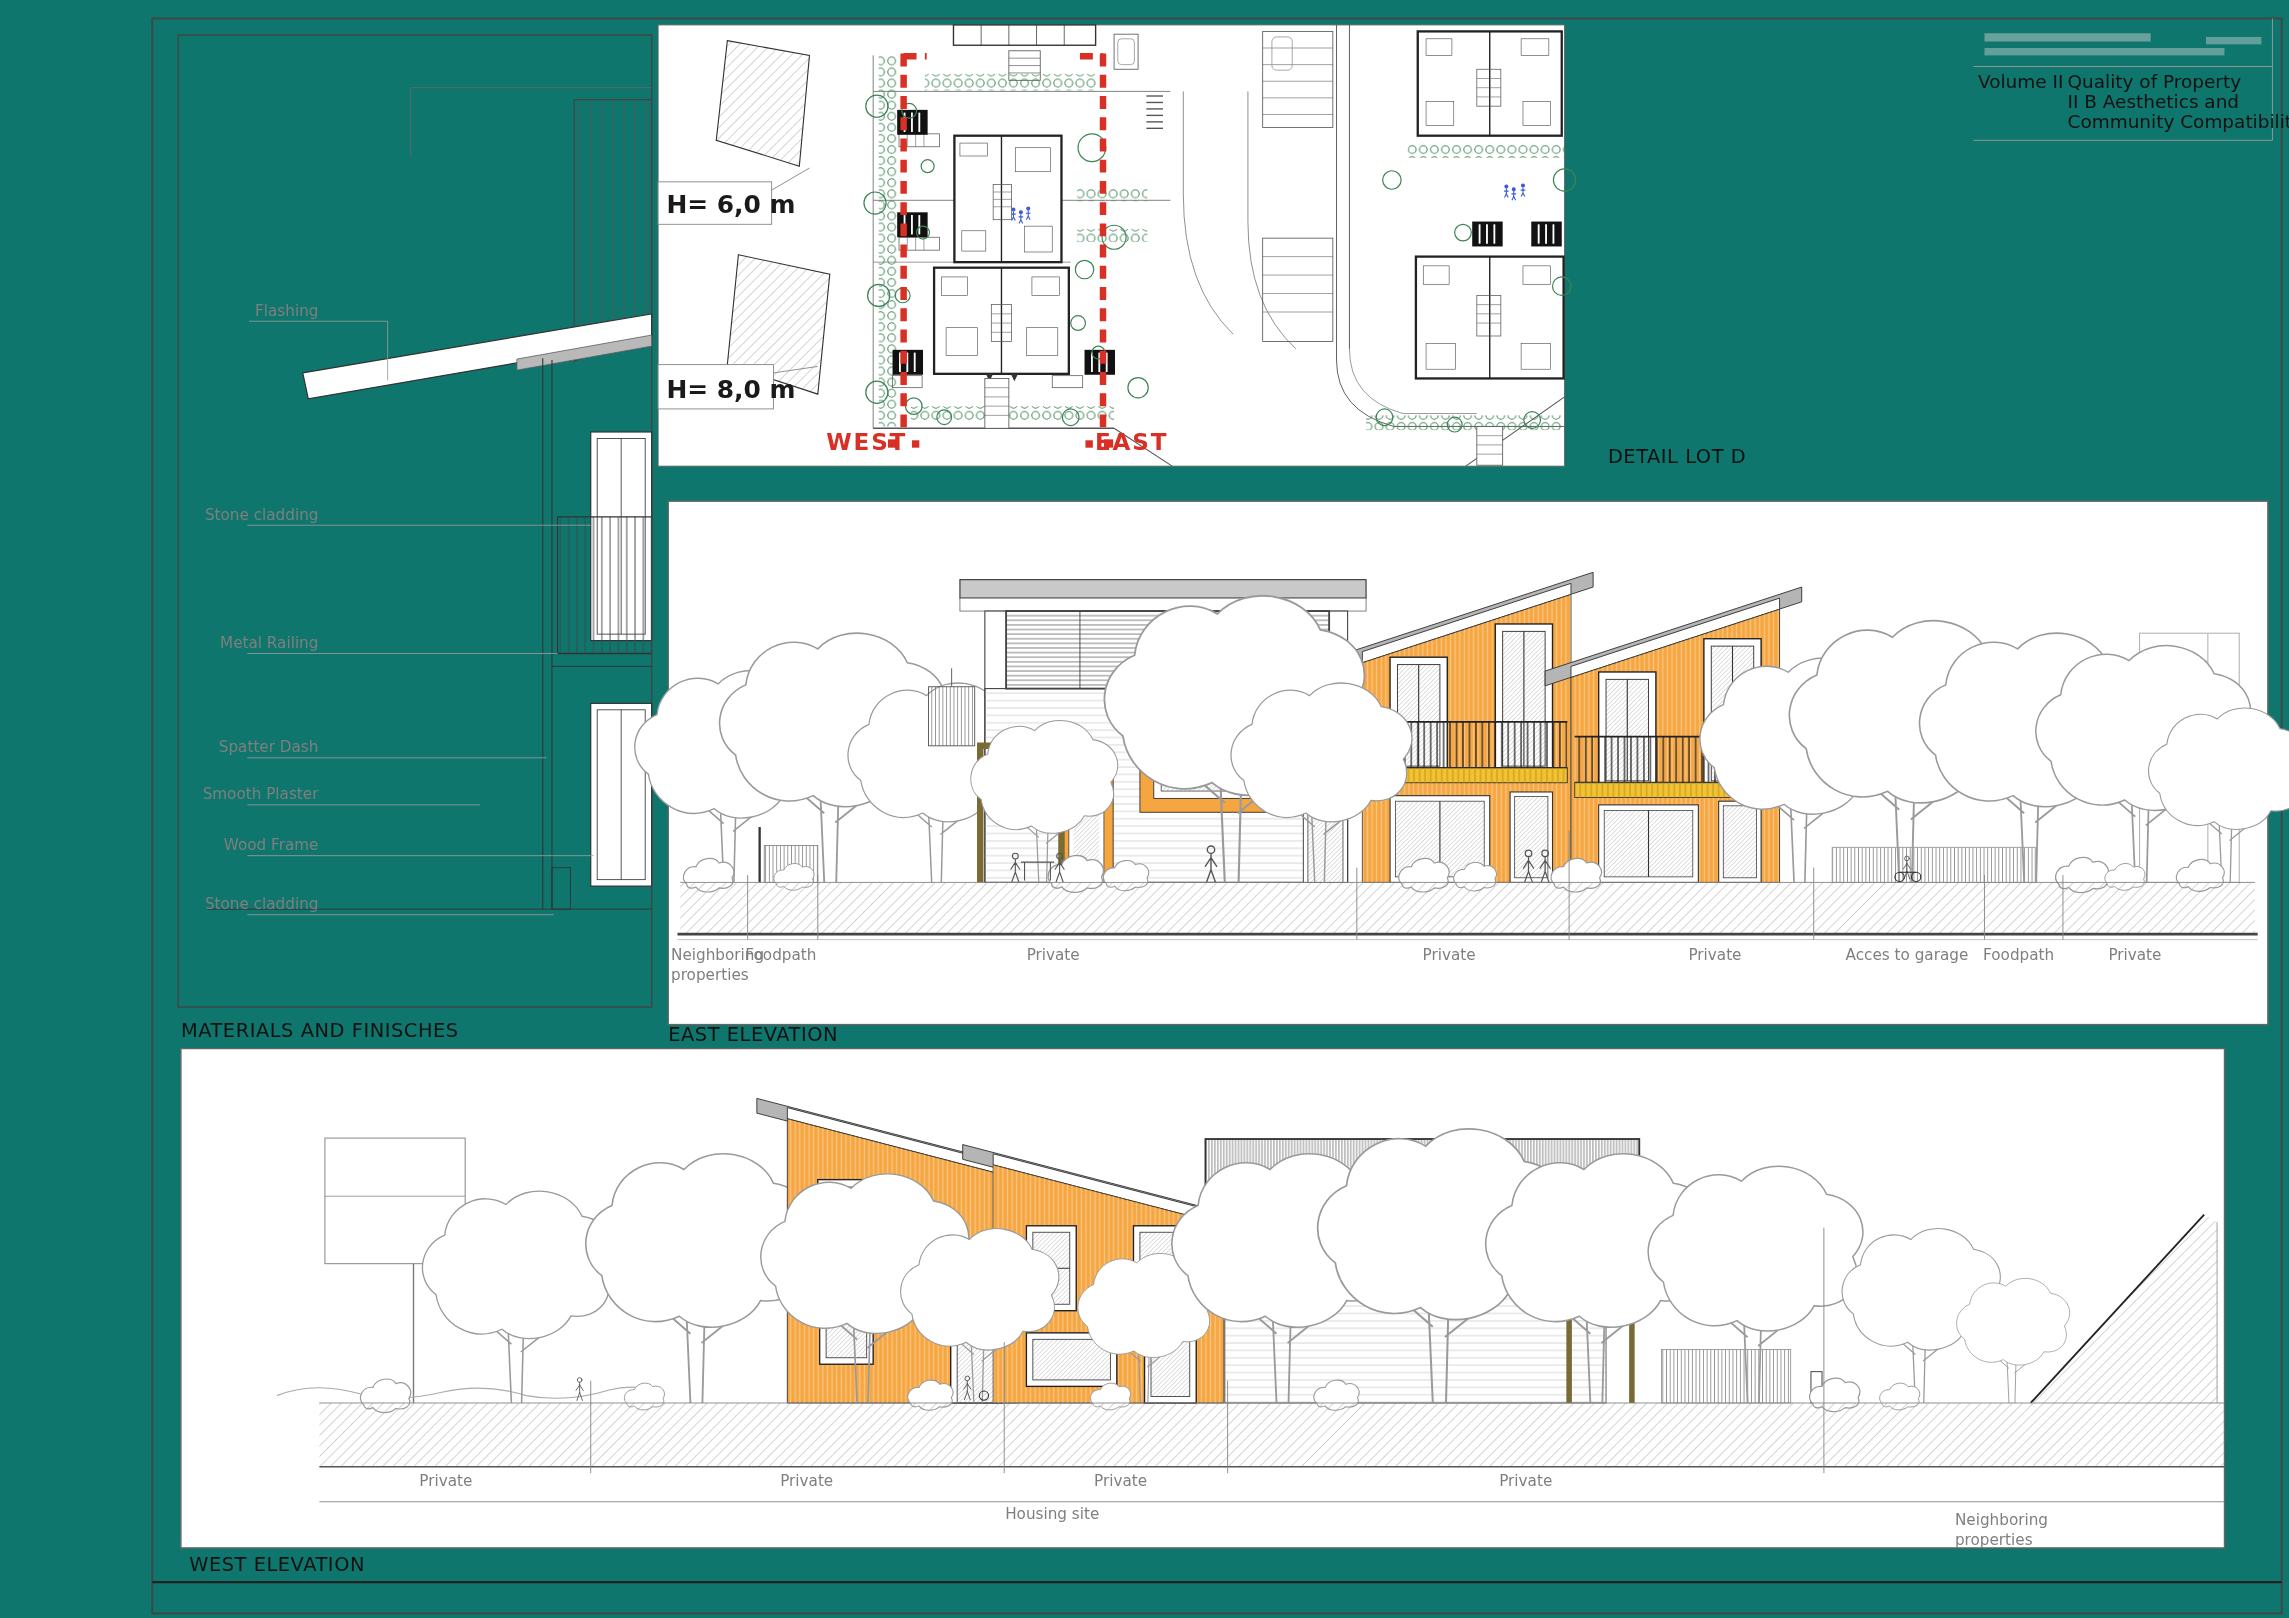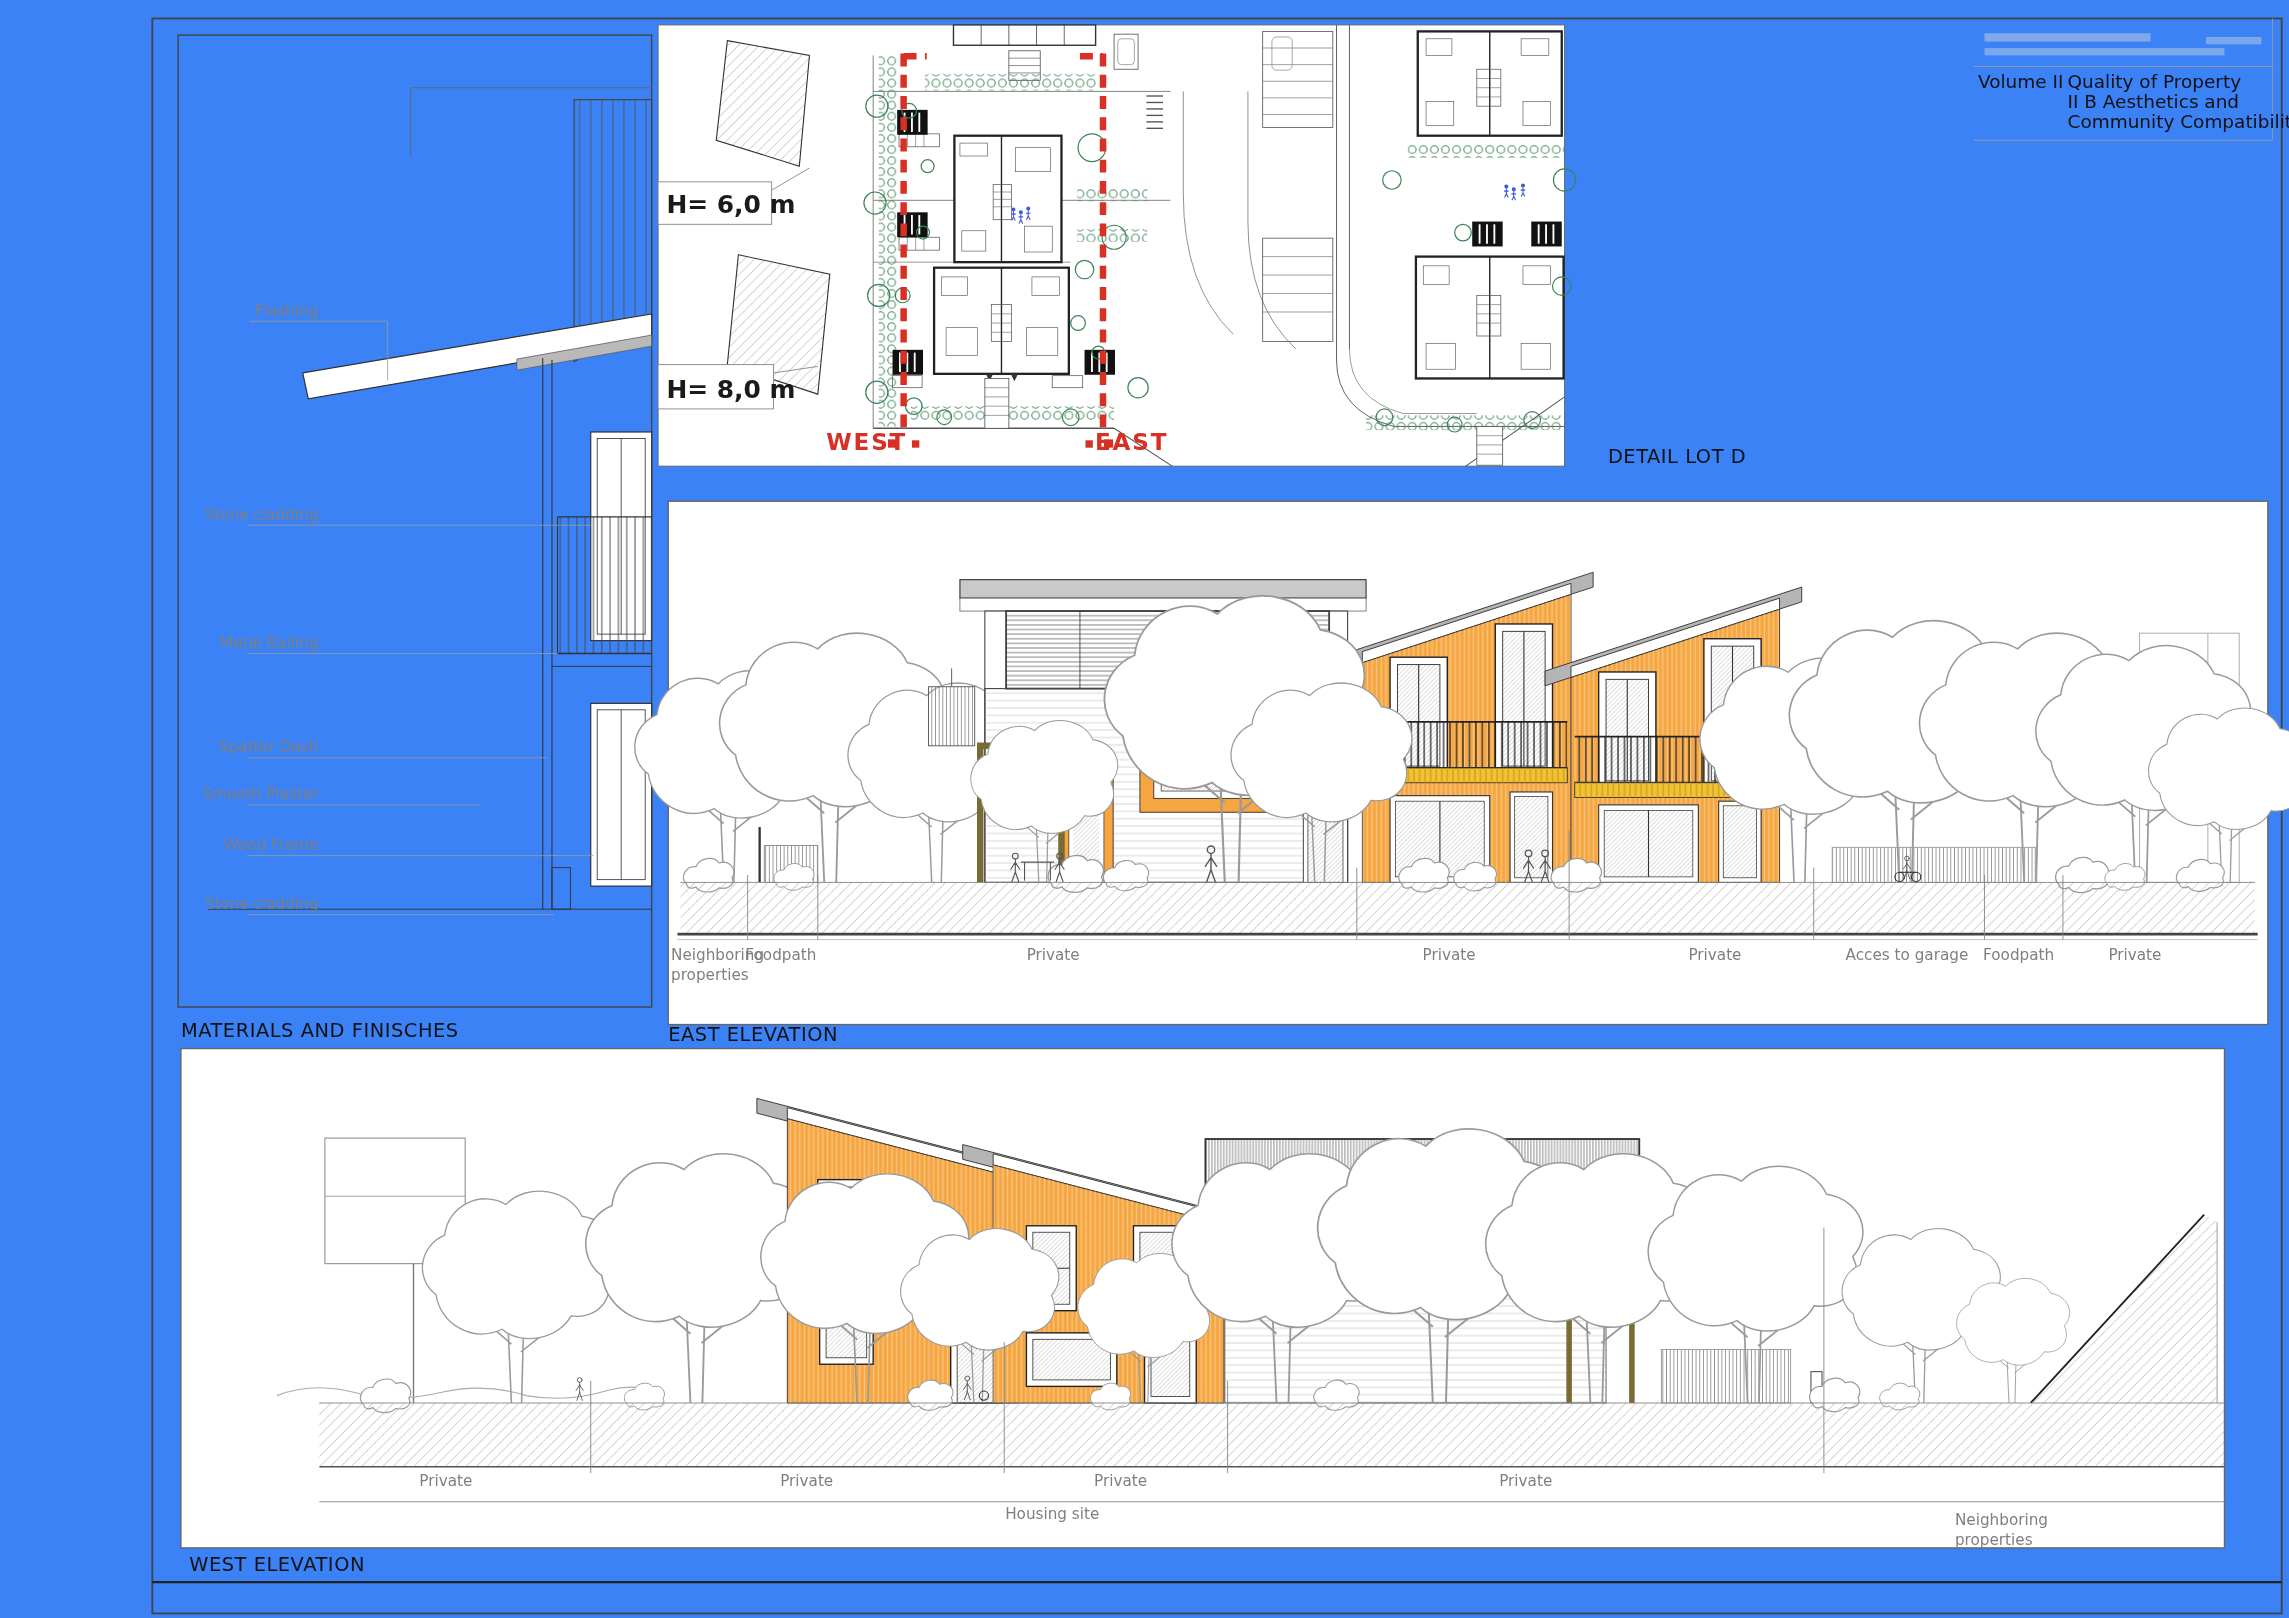--- a/index.html
+++ b/index.html
@@ -1,16 +1,16 @@
 <!DOCTYPE html>
 <html style="font-size:14.8px"><head>
 <meta charset="utf-8">
 <style>
   html,body{margin:0;padding:0;background:#fff;}
-  .sheet{position:relative;width:2290px;height:1619px;background:#3b82f6;overflow:hidden;
+  .sheet{position:relative;width:2290px;height:1619px;background:#0f766e;overflow:hidden;
          font-family:"DejaVu Sans",sans-serif;}
   svg{display:block;}
   .t-label{font-family:"DejaVu Sans",sans-serif;font-size:16.5px;fill:#7f7f7f;}
   .t-title{font-family:"DejaVu Sans",sans-serif;font-size:21px;fill:#111;letter-spacing:.6px;}
   .t-red{font-family:"DejaVu Sans",sans-serif;font-size:25px;font-weight:600;fill:#d83025;letter-spacing:2px;}
   .t-h{font-family:"DejaVu Sans",sans-serif;font-size:27px;font-weight:600;fill:#1a1a1a;}
   .t-tb{font-family:"DejaVu Sans",sans-serif;font-size:20px;fill:#111;}
   .mid{text-anchor:middle;} .end{text-anchor:end;}
 </style>
 </head>

